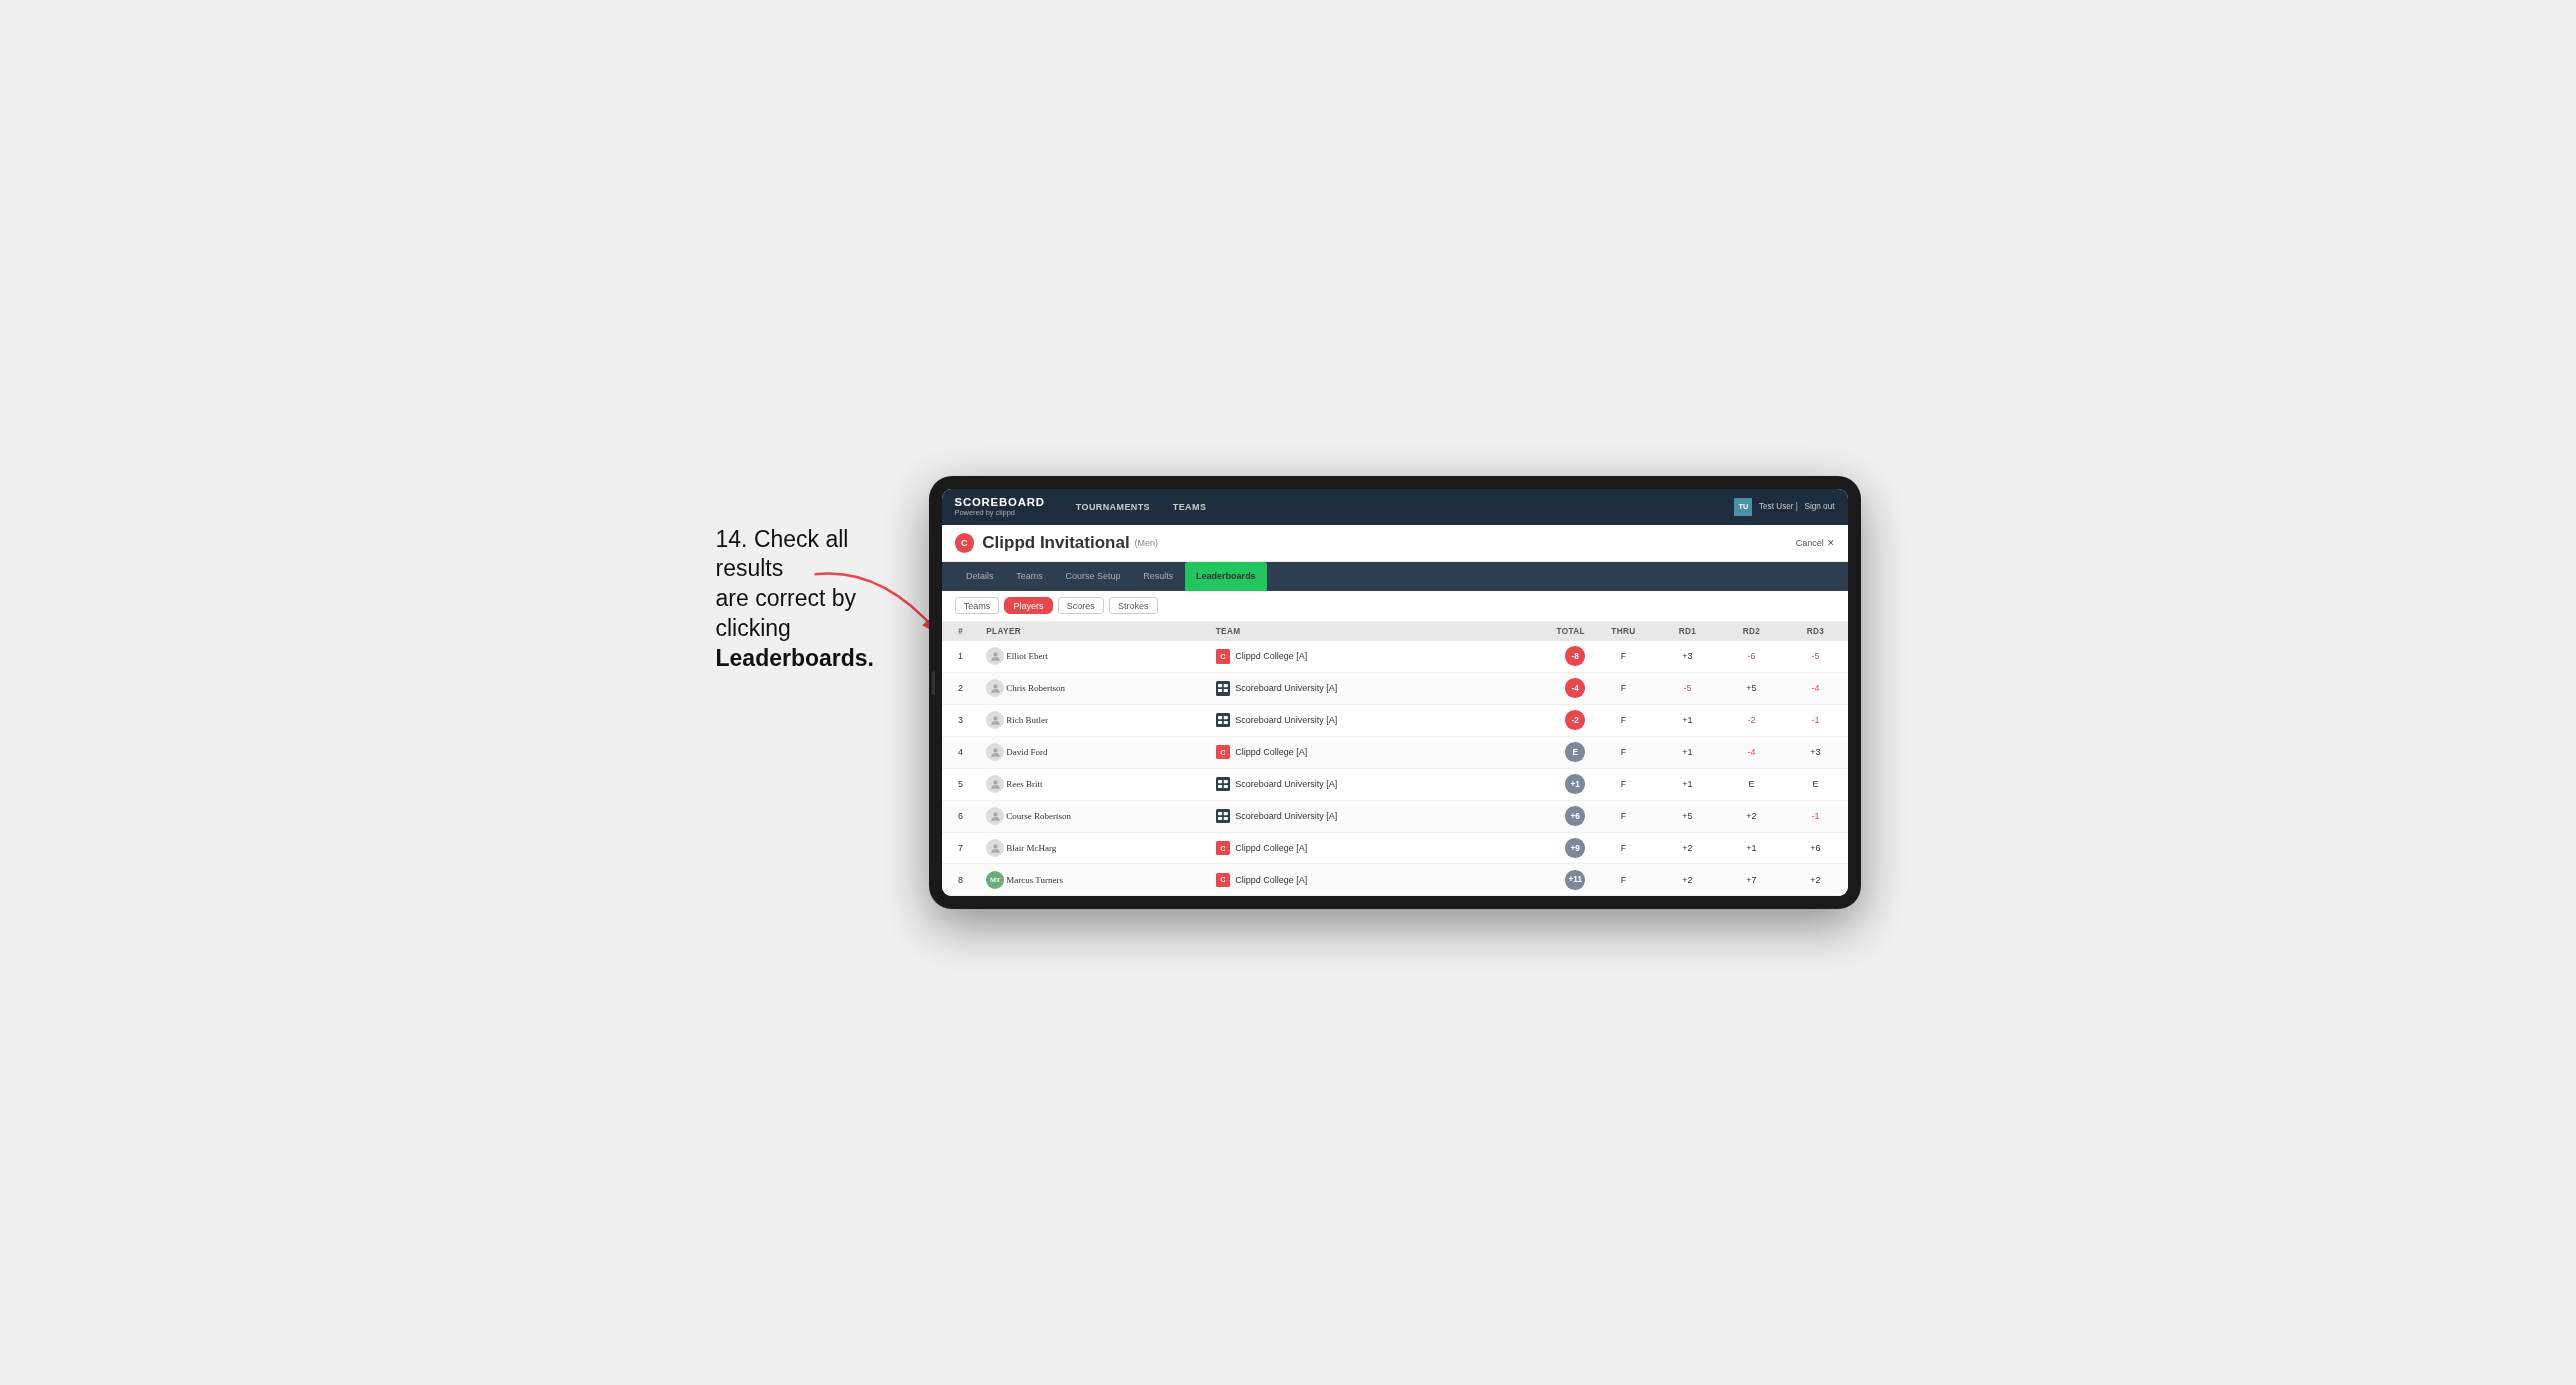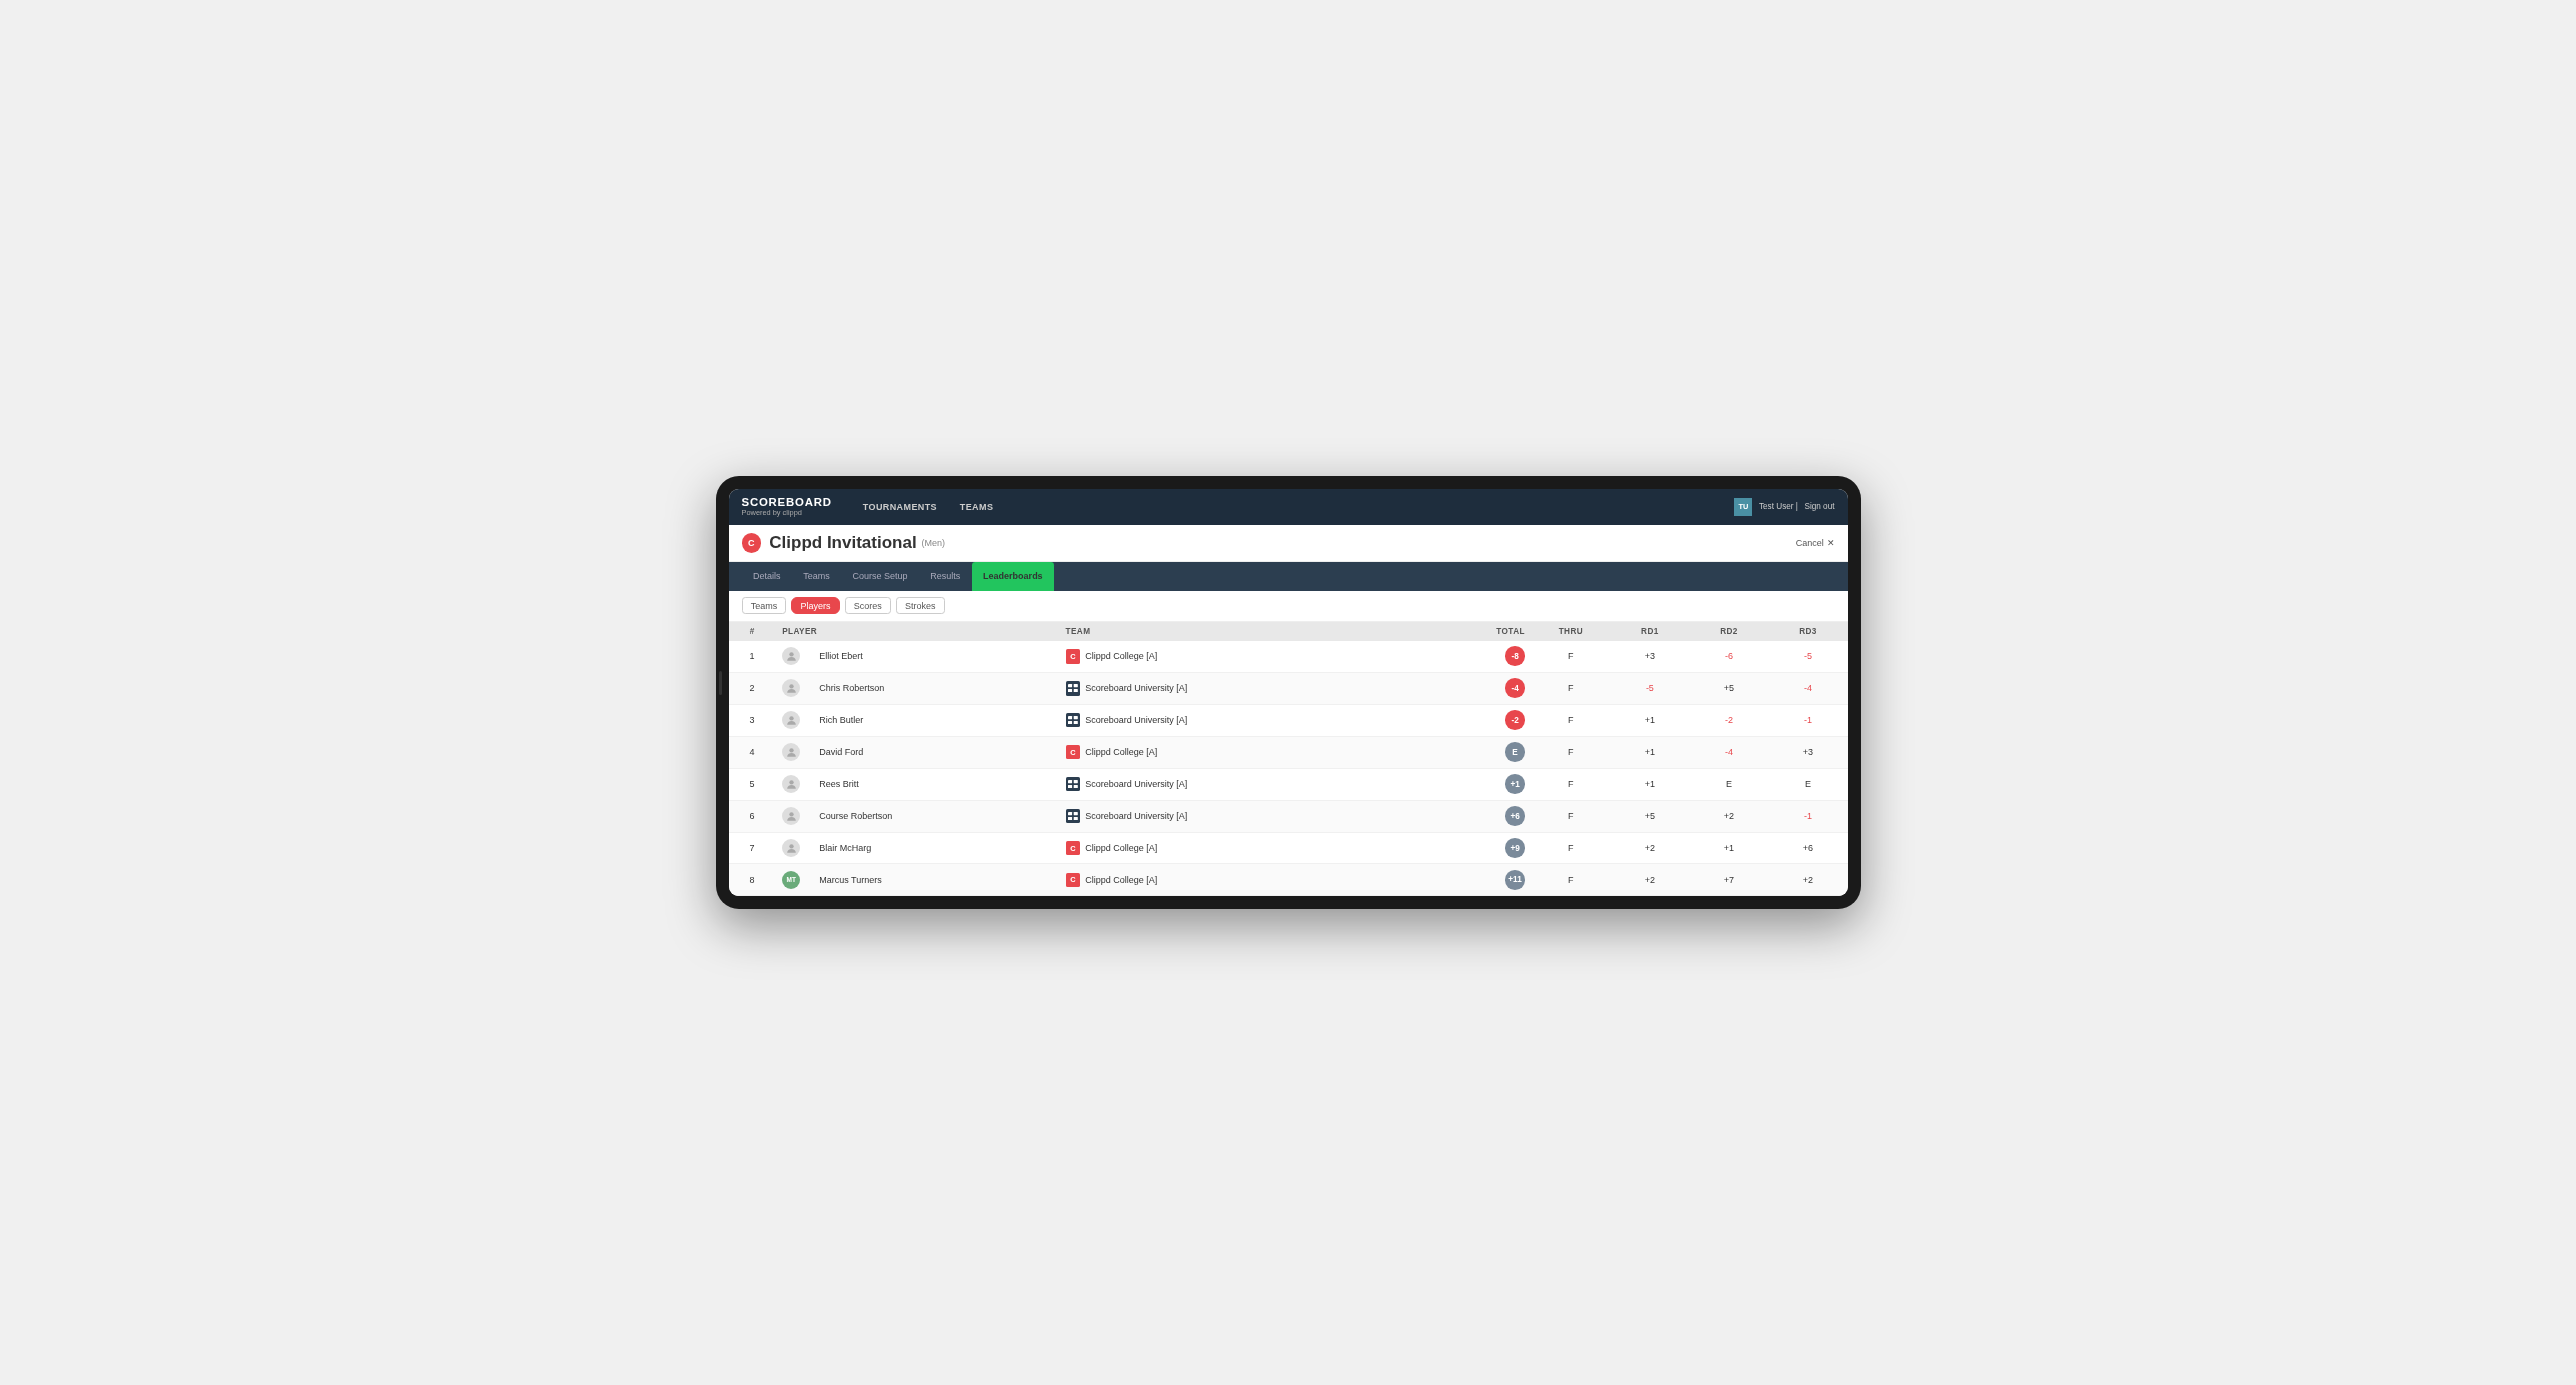--- a/index.html
+++ b/index.html
@@ -279,21 +279,22 @@
 
     .rank-cell {
       color: #888;
       font-size: 9px;
       width: 19.6px;
     }
 
     .player-cell {
       display: flex;
       align-items: center;
-      gap: 19px;
+      gap: 2px;
+      font-family: Liberation Serif, serif;
     }
 
     .player-avatar {
       width: 18px;
       height: 18px;
       background: #ddd;
       border-radius: 50%;
       display: flex;
       align-items: center;
       justify-content: center;
@@ -375,20 +376,38 @@
       height: 24.5px;
       background: #333;
       border-radius: 1.6px;
     }
   </style>
 </head>
 <body>
 
 <div class="outer-wrapper">
 
+  <div class="instruction-text">
+    <span>14.</span>
+    <span>Check all results</span><br>
+    <span>are correct by clicking</span><br>
+    <strong>Leaderboards.</strong>
+
+    
+    <div class="arrow-container">
+      <svg viewBox="0 0 200 120" width="164" height="98">
+        <defs>
+          <marker id="arrowhead" markerWidth="8" markerHeight="6" refX="6" refY="3" orient="auto">
+            <polygon points="0 0, 8 3, 0 6" fill="#e8474c"></polygon>
+          </marker>
+        </defs>
+        <path d="M 20,20 Q 100,10 170,90" stroke="#e8474c" stroke-width="3" fill="none" marker-end="url(#arrowhead)"></path>
+      </svg>
+    </div>
+  </div>
 
   <div class="tablet-frame">
     <div class="side-button"></div>
 
     <div class="tablet-screen">
 
       <div class="top-nav">
         <div class="logo-area">
           <span class="logo-text">SCOREBOARD</span>
           <span class="logo-sub">Powered by clippd</span>

